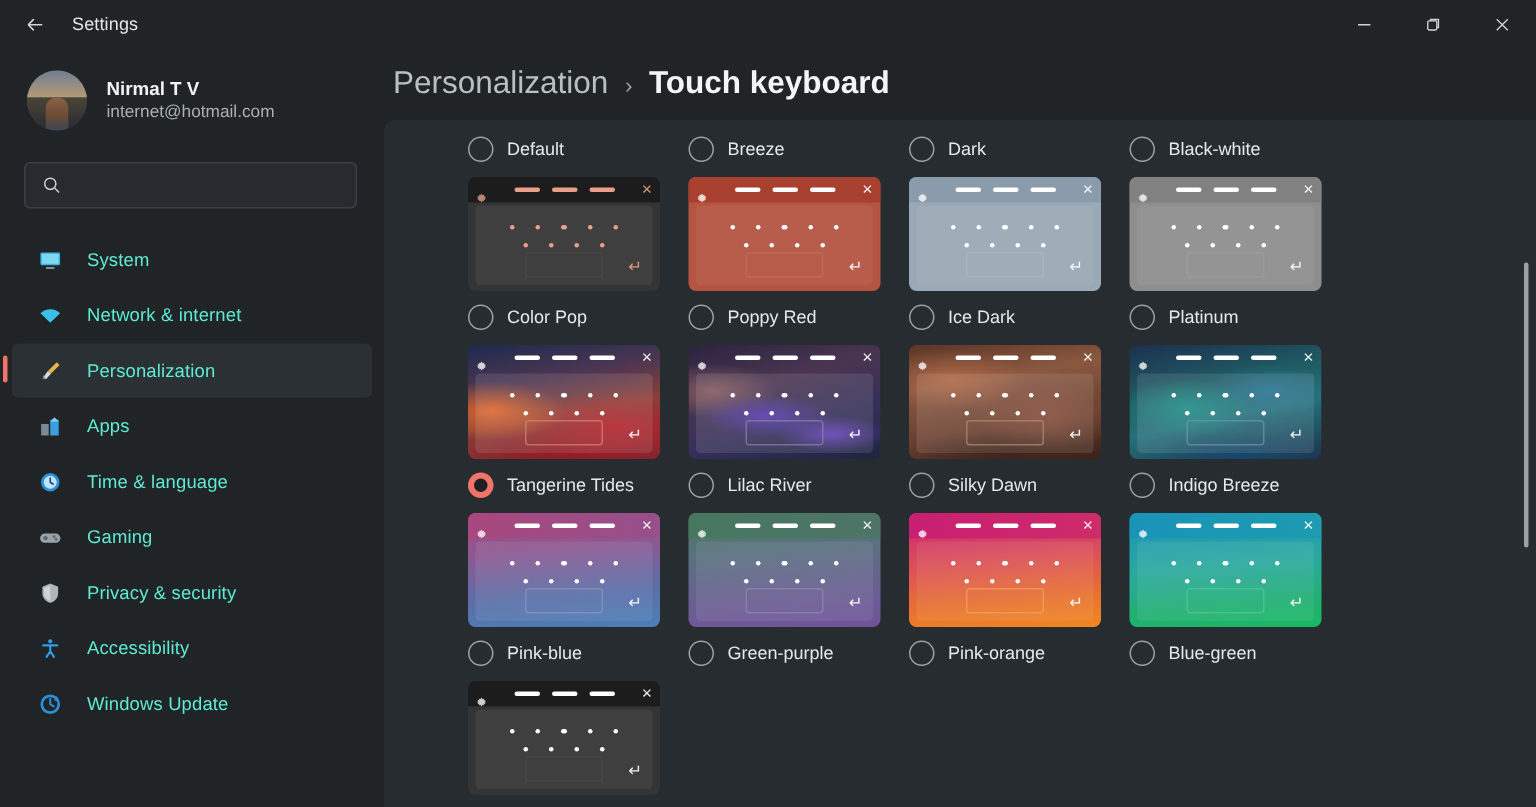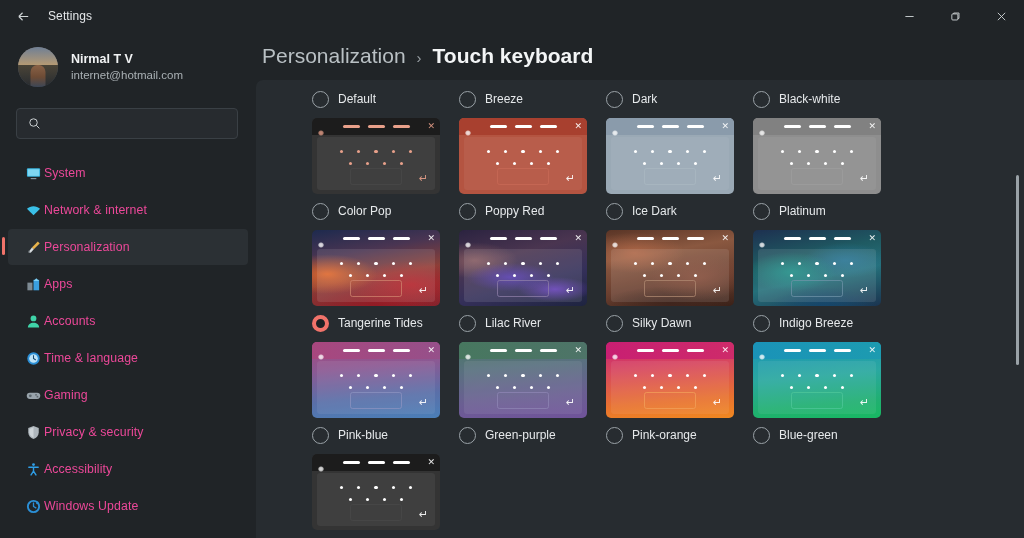--- a/index.html
+++ b/index.html
@@ -67,21 +67,21 @@
   .nav-item {
     height:36px; display:flex; align-items:center; border-radius:4px;
     padding-left:14px; position:relative; margin-bottom:1px;
   }
   .nav-item.active { background:#2b3034; }
   .nav-item.active::before {
     content:""; position:absolute; left:-6px; top:8px;
     width:3px; height:18px; border-radius:2px; background:#f1736a;
   }
   .nav-ico { width:22px; flex:0 0 22px; display:flex; align-items:center; justify-content:center; }
-  .nav-label { font-size:12.3px; color:#ec4899; letter-spacing:.1px; }
+  .nav-label { font-size:12.3px; color:#5eead4; margin-left:14px; letter-spacing:.1px; }
 
   
   #main { flex:1; height:538px; position:relative; padding-top:32px; overflow:hidden; }
   .breadcrumb {
     display:flex; align-items:baseline; padding:12px 0 0 6px; height:48px;
   }
   .bc-parent { font-size:21px; color:#b9c0c4; }
   .bc-sep { font-size:15px; color:#9aa1a6; margin:0 11px; }
   .bc-current { font-size:21px; font-weight:bold; color:#f3f5f6; }
 
@@ -234,29 +234,20 @@
               <rect x="1.5" y="6" width="5.4" height="8.2" fill="#7d8a93"></rect>
               <rect x="8" y="3" width="6" height="11.2" fill="#3a9fe0"></rect>
               <path d="M11 1.3l3 3h-6z" fill="#7fd0f5"></path>
             </svg>
           </span>
           <span class="nav-label">Apps</span>
         </div>
         <div class="nav-item">
           <span class="nav-ico">
             <svg width="15" height="15" viewBox="0 0 16 16">
-              <circle cx="8" cy="4.7" r="3.1" fill="#3fd4a8"></circle>
-              <path d="M2 14.4c0-3.4 2.7-5.2 6-5.2s6 1.8 6 5.2z" fill="#3fd4a8"></path>
-            </svg>
-          </span>
-          <span class="nav-label">Accounts</span>
-        </div>
-        <div class="nav-item">
-          <span class="nav-ico">
-            <svg width="15" height="15" viewBox="0 0 16 16">
               <circle cx="8" cy="8" r="6.6" fill="#2b8fd6"></circle>
               <circle cx="8" cy="8" r="4.6" fill="#bfe4f7"></circle>
               <path d="M8 4.6V8l2.4 1.6" stroke="#17476e" stroke-width="1.1" fill="none"></path>
             </svg>
           </span>
           <span class="nav-label">Time &amp; language</span>
         </div>
         <div class="nav-item">
           <span class="nav-ico">
             <svg width="15" height="15" viewBox="0 0 16 16">

